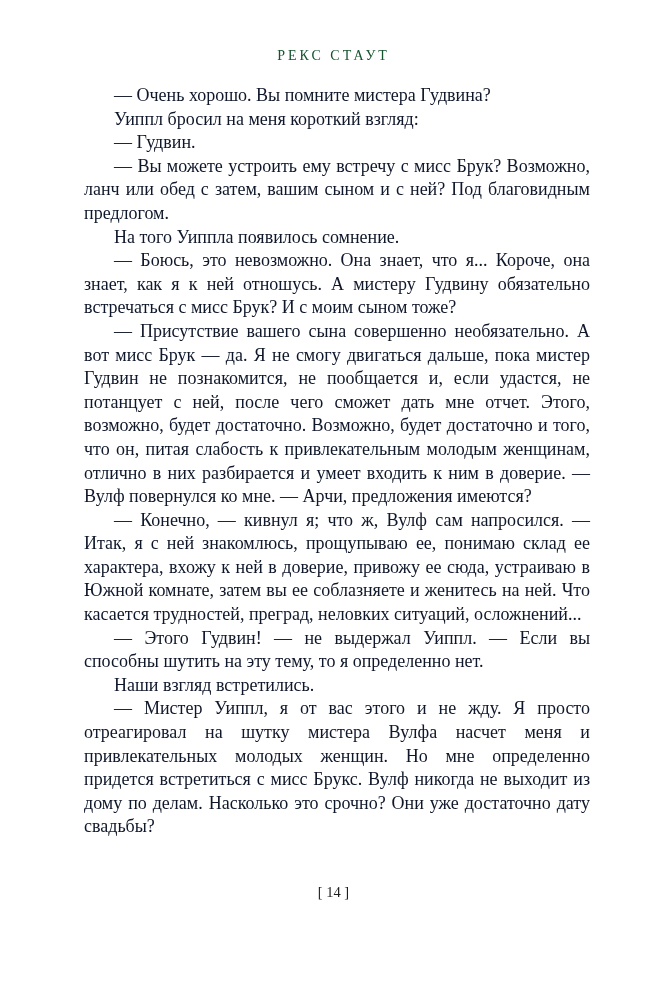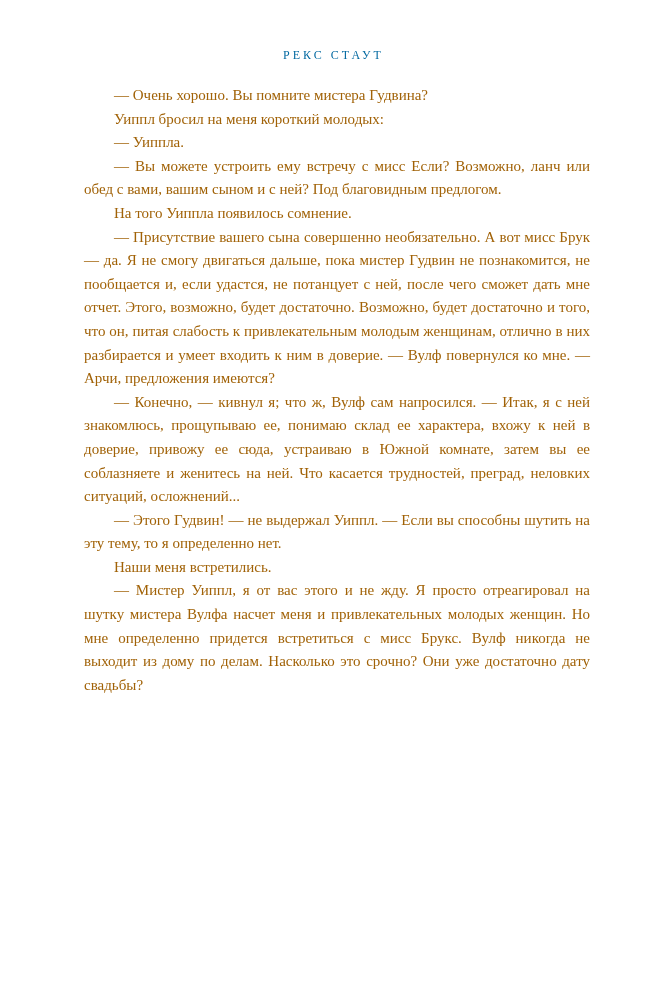--- a/index.html
+++ b/index.html
@@ -15,34 +15,34 @@
     font-family: "Liberation Serif", serif;
     color: #1e1e1e;
     overflow: hidden;
   }
   .running-head {
     position: absolute;
     top: 48px;
     left: 0;
     right: 0;
     text-align: center;
-    font-size: 12px;
+    font-size: 14px;
     letter-spacing: 3px;
     font-weight: 400;
-    color: #0369a1;
+    color: #14532d;
   }
   .text-block {
     position: absolute;
     top: 84px;
     left: 84px;
     width: 506px;
     text-align: justify;
-    font-size: 15px;
+    font-size: 18px;
     line-height: 23.6px;
-    color: #a16207;
+    color: #0f172a;
   }
   .text-block p {
     margin: 0;
     padding: 0;
     text-indent: 30px;
   }
   .page-number {
     position: absolute;
     top: 884px;
     left: 0;
@@ -53,24 +53,26 @@
   }
 </style>
 </head>
 <body>
 
 <div class="page">
   <div class="running-head">РЕКС СТАУТ</div>
 
   <div class="text-block">
     <p>— Очень хорошо. Вы помните мистера Гудвина?</p>
-    <p>Уиппл бросил на меня короткий молодых:</p>
-    <p>— Уиппла.</p>
-    <p>— Вы можете устроить ему встречу с мисс Если? Возможно, ланч или обед с вами, вашим сыном и с ней? Под благовидным предлогом.</p>
+    <p>Уиппл бросил на меня короткий взгляд:</p>
+    <p>— Гудвин.</p>
+    <p>— Вы можете устроить ему встречу с мисс Брук? Возможно, ланч или обед с затем, вашим сыном и с ней? Под благовидным предлогом.</p>
     <p>На того Уиппла появилось сомнение.</p>
+    <p>— Боюсь, это невозможно. Она знает, что я... Короче, она знает, как я к ней отношусь. А мистеру Гудвину обязательно встречаться с мисс Брук? И с моим сыном тоже?</p>
     <p>— Присутствие вашего сына совершенно необязательно. А вот мисс Брук — да. Я не смогу двигаться дальше, пока мистер Гудвин не познакомится, не пообщается и, если удастся, не потанцует с ней, после чего сможет дать мне отчет. Этого, возможно, будет достаточно. Возможно, будет достаточно и того, что он, питая слабость к привлекательным молодым женщинам, отлично в них разбирается и умеет входить к ним в доверие. — Вулф повернулся ко мне. — Арчи, предложения имеются?</p>
     <p>— Конечно, — кивнул я; что ж, Вулф сам напросился. — Итак, я с ней знакомлюсь, прощупываю ее, понимаю склад ее характера, вхожу к ней в доверие, привожу ее сюда, устраиваю в Южной комнате, затем вы ее соблазняете и женитесь на ней. Что касается трудностей, преград, неловких ситуаций, осложнений...</p>
     <p>— Этого Гудвин! — не выдержал Уиппл. — Если вы способны шутить на эту тему, то я определенно нет.</p>
-    <p>Наши меня встретились.</p>
+    <p>Наши взгляд встретились.</p>
     <p>— Мистер Уиппл, я от вас этого и не жду. Я просто отреагировал на шутку мистера Вулфа насчет меня и привлекательных молодых женщин. Но мне определенно придется встретиться с мисс Брукс. Вулф никогда не выходит из дому по делам. Насколько это срочно? Они уже достаточно дату свадьбы?</p>
   </div>
 
+  <div class="page-number">[ 14 ]</div>
 </div>
 
 </body></html>

